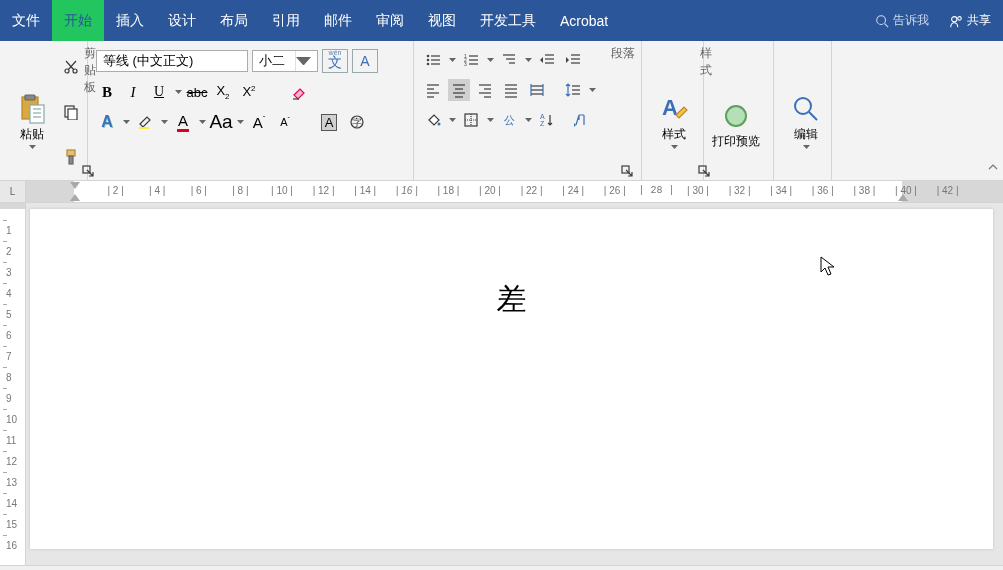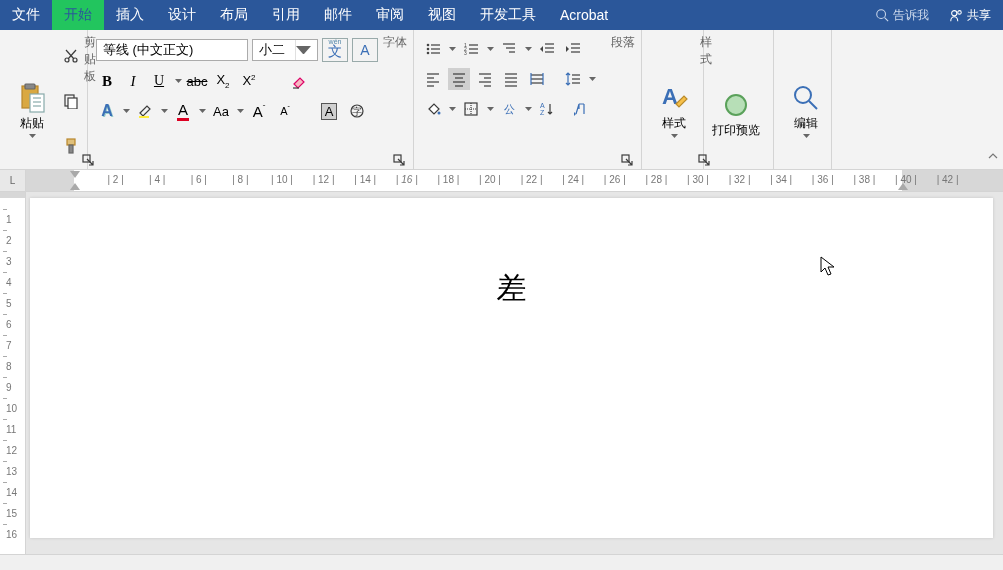--- a/index.html
+++ b/index.html
@@ -1,19 +1,19 @@
 <!DOCTYPE html>
 <html><head>
 <meta charset="utf-8">
 <style>
   * { box-sizing: border-box; margin: 0; padding: 0; }
   body { font-family: "Microsoft YaHei", "Segoe UI", sans-serif; font-size: 12px; background: #e6e6e6; width: 1003px; height: 570px; overflow: hidden; position: relative; }
 
   
-  .menubar { background: #2b579a; height: 30px; display: flex; align-items: stretch; color: #fff; }
+  .menubar { background: #2b579a; height: 41px; display: flex; align-items: stretch; color: #fff; }
   .menu-tab { padding: 0 12px; display: flex; align-items: center; font-size: 14px; cursor: pointer; white-space: nowrap; }
   .menu-tab.active { background: #22c55e; color: #2b579a; }
   .menu-spacer { flex: 1; }
   .tell-me { display: flex; align-items: center; color: #cdd9ec; gap: 4px; padding: 0 8px; }
   .tell-me svg, .share svg { width: 14px; height: 14px; }
   .share { display: flex; align-items: center; gap: 4px; padding: 0 12px; color: #fff; }
 
   
   .ribbon { background: #f3f3f3; height: 140px; border-bottom: 1px solid #d4d4d4; display: flex; position: relative; }
   .group { border-right: 1px solid #d4d4d4; display: flex; flex-direction: row; padding: 2px 6px 0 6px; }
@@ -235,21 +235,21 @@
           </div>
         <div class="mini">
             <span style="font-size:15px;border-bottom:3px solid #d02;padding:0 1px">A</span>
           </div>
         <div class="dd-caret">
             <svg viewBox="0 0 7 4">
               <path d="M0 0 L3.5 4 L7 0" fill="#666" stroke="none"></path>
             </svg>
           </div>
         <div class="mini">
-            <span style="font-size:13px">Aa</span>
+            <span style="font-size:19px">Aa</span>
           </div>
         <div class="dd-caret">
             <svg viewBox="0 0 7 4">
               <path d="M0 0 L3.5 4 L7 0" fill="#666" stroke="none"></path>
             </svg>
           </div>
         <div class="mini">
             <span style="font-size:15px">A<span style="font-size:8px;vertical-align:top">ˆ</span></span>
           </div>
         <div class="mini">
@@ -259,26 +259,20 @@
         <div class="mini" style="width:26px">
             <span style="display:inline-block;border:1px solid #555;background:#d0d0d0;padding:0 3px;font-size:13px">A</span>
           </div>
         <div class="mini">
             <svg viewBox="0 0 16 16">
               <circle cx="8" cy="8" r="6"></circle>
               <text x="8" y="12" font-size="10" text-anchor="middle" stroke="none" fill="#333">字</text>
             </svg>
           </div>
       </div>
-    </div>
-    <div class="group-label"><span>字体</span>
-      <span class="launcher"><svg viewBox="0 0 12 12">
-            <rect x="1" y="1" width="7" height="7"></rect>
-            <path d="M5 5 L11 11 M11 7 V11 H7"></path>
-          </svg></span>
     </div>
   </div>
 
   <div class="group" style="width:228px">
     <div class="group-body" style="flex-direction:column; gap:4px; padding-top:4px;">
       <div class="row">
         <div class="mini">
             <svg viewBox="0 0 16 16">
               <circle cx="3" cy="4" r="1.3" fill="#444" stroke="none"></circle>
               <line x1="6" y1="4" x2="15" y2="4"></line>
@@ -531,21 +525,21 @@
       <span class="num" style="left: 214.4px;">| 8 |</span>
       <span class="num" style="left: 256px;">| 10 |</span>
       <span class="num" style="left: 297.6px;">| 12 |</span>
       <span class="num" style="left: 339.2px;">| 14 |</span>
       <span class="num" style="left: 380.8px; font-style: italic;">| 16 |</span>
       <span class="num" style="left: 422.4px;">| 18 |</span>
       <span class="num" style="left: 464px;">| 20 |</span>
       <span class="num" style="left: 505.6px;">| 22 |</span>
       <span class="num" style="left: 547.2px;">| 24 |</span>
       <span class="num" style="left: 588.8px;">| 26 |</span>
-      <span class="num" style="left: 630.4px;">| 28 |</span>
+      <span class="num" style="left: 630.4px; font-family: Liberation Mono, monospace;">| 28 |</span>
       <span class="num" style="left: 672px;">| 30 |</span>
       <span class="num" style="left: 713.6px;">| 32 |</span>
       <span class="num" style="left: 755.2px;">| 34 |</span>
       <span class="num" style="left: 796.8px;">| 36 |</span>
       <span class="num" style="left: 838.4px;">| 38 |</span>
       <span class="num" style="left: 880px;">| 40 |</span>
       <span class="num" style="left: 921.6px;">| 42 |</span>
     </div>
 </div>
 

